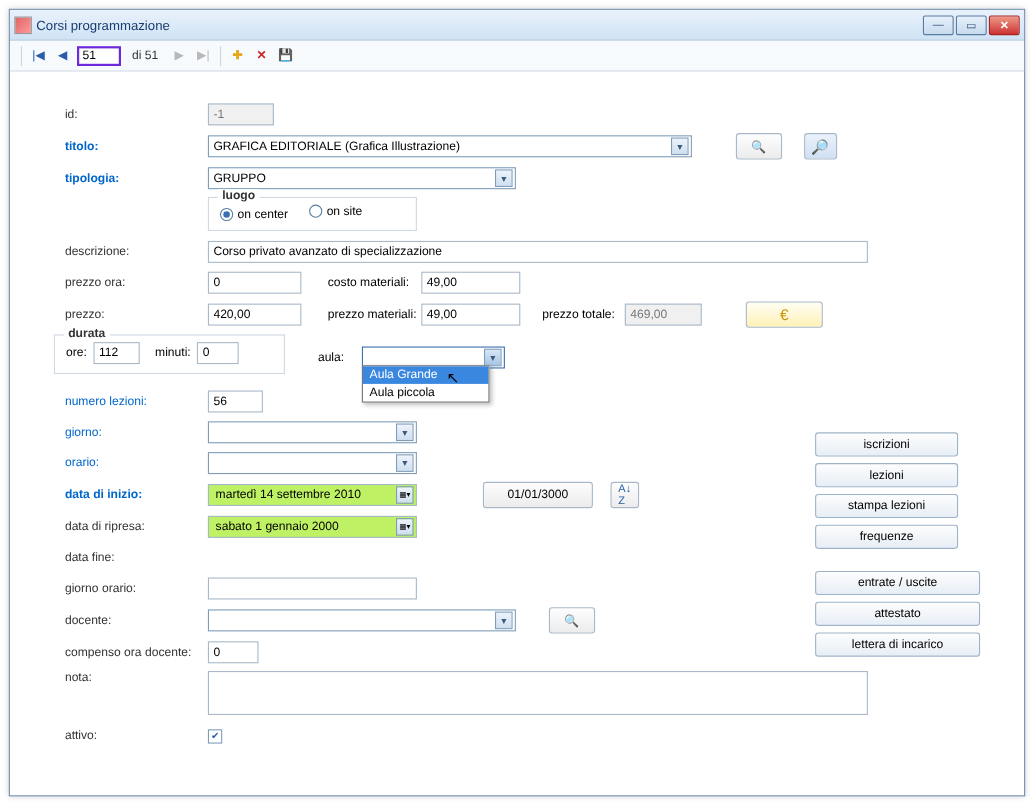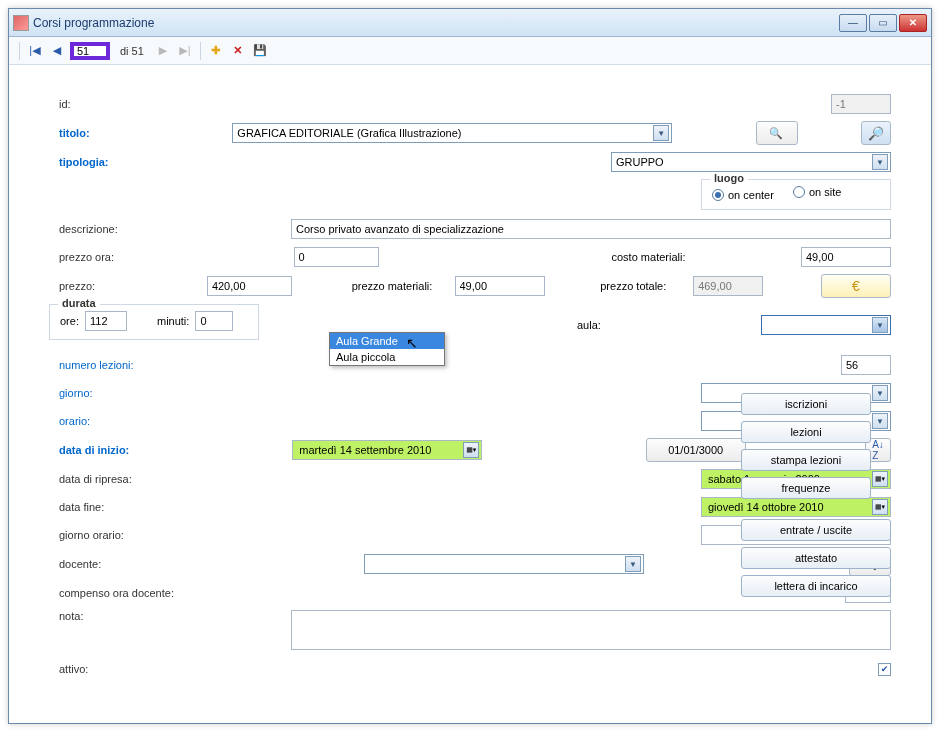--- a/index.html
+++ b/index.html
@@ -7,24 +7,24 @@
 .window { width: 924px; height: 716px; border: 1px solid #6b8aab; background: #fff; box-shadow: 0 0 6px rgba(0,0,0,.2); position: relative; }
 .titlebar { height: 28px; background: linear-gradient(#e9f2fb,#cfe3f5); display: flex; align-items: center; padding: 0 4px; border-bottom: 1px solid #9db7d1; }
 .titlebar .appicon { width: 16px; height: 16px; margin-right: 4px; background: linear-gradient(135deg,#d66,#f99); border: 1px solid #999; }
 .titlebar .title { color: #1a3c6e; font-size: 12px; }
 .winbtns { margin-left: auto; display: flex; gap: 2px; }
 .winbtn { width: 28px; height: 18px; border: 1px solid #5a7ca0; background: linear-gradient(#e6effa,#c8dbee); border-radius: 2px; display: flex; align-items: center; justify-content: center; font-size: 10px; color: #2a4d75; cursor: default; }
 .winbtn.close { background: linear-gradient(#e98,#c33); color: #fff; border-color: #a22; font-weight: bold; }
 .toolbar { height: 28px; border-bottom: 1px solid #d3dce6; display: flex; align-items: center; padding: 0 8px; gap: 4px; background: #f7fafd; }
 .tbtn { width: 18px; height: 18px; display: flex; align-items: center; justify-content: center; color: #2a5ca8; cursor: default; }
 .tbtn.dis { color: #b8b8b8; }
-.tinput { width: 40px; height: 18px; border: 4px solid #6d28d9; padding: 0 3px; font-size: 11px; }
+.tinput { width: 40px; height: 18px; border: 2px solid #6d28d9; padding: 0 3px; font-size: 11px; }
 .tsep { width: 1px; height: 18px; background: #ccd6e2; margin: 0 2px; }
 .content { position: absolute; top: 56px; left: 0; right: 0; bottom: 0; padding: 28px 40px 20px 50px; }
-.row { display: flex; align-items: center; margin-bottom: 6px; min-height: 22px; justify-content: space-between; }
+.row { display: flex; align-items: center; margin-bottom: 6px; min-height: 22px; }
 .lbl { width: 130px; color: #333; }
 .lbl.blue { color: #0066cc; font-weight: bold; }
 .lbl.bluereg { color: #0066cc; }
 input[type=text], .txtbox { height: 20px; border: 1px solid #a8b8c8; padding: 0 4px; background: #fff; }
 .txtbox.ro { background: #f0f0f0; color: #777; }
 .combo { height: 20px; border: 1px solid #7f9db9; background: #fff; display: flex; align-items: center; padding: 0 2px 0 4px; position: relative; }
 .combo .arrow { width: 16px; height: 16px; margin-left: auto; border: 1px solid #7f9db9; background: linear-gradient(#eef3fa,#cfdff0); display: flex; align-items: center; justify-content: center; font-size: 8px; color: #3a5a80; }
 .fieldset { border: 1px solid #cfd8e3; padding: 6px 10px 8px; position: relative; margin-bottom: 6px; }
 .fieldset .legend { position: absolute; top: -8px; left: 8px; background: #fff; padding: 0 4px; color: #333; font-size: 11px; font-weight: bold; }
 .radio { display: inline-flex; align-items: center; gap: 4px; margin-right: 16px; }
@@ -140,21 +140,21 @@
       <div class="iconbtn" style="width:70px;margin-left:40px;background:linear-gradient(#fffef3,#fff1b8);">
           <span style="color:#c8930a;font-size:14px;">€</span>
         </div>
     </div>
 
     <div class="row" style="position:relative;">
       <div class="fieldset" style="width:210px;margin-left:-10px;display:flex;align-items:center;gap:6px;">
         <div class="legend">durata</div>
         <span>ore:</span>
         <input class="txtbox" style="width: 42px;" value="112">
-        <span style="margin-left:24px;">minuti:</span>
+        <span style="margin-left:8px;">minuti:</span>
         <input class="txtbox" style="width: 38px;" value="0">
       </div>
       <div style="width:30px"></div>
       <span style="width:40px;">aula:</span>
       <div class="combo" style="width:130px;border-color:#3a6fb0;">
         <span></span>
         <div class="arrow" style="background:linear-gradient(#d8e7f7,#a6c4e4);">▼</div>
       </div>
 
       <div class="dropdown" style="left:270px;top:28px;width:116px;">
@@ -202,24 +202,20 @@
     <div class="row">
       <div class="lbl">data di ripresa:</div>
       <div class="datebox">
           <span>sabato     1   gennaio     2000</span>
           <div class="cal">▦▾</div>
         </div>
     </div>
 
     <div class="row">
       <div class="lbl">data fine:</div>
-      <div class="datebox">
-          <span>giovedì   14   ottobre    2010</span>
-          <div class="cal">▦▾</div>
-        </div>
     </div>
 
     <div class="row">
       <div class="lbl">giorno orario:</div>
       <input class="txtbox" style="width: 190px;">
     </div>
 
 
     <div class="row">
       <div class="lbl">docente:</div>

